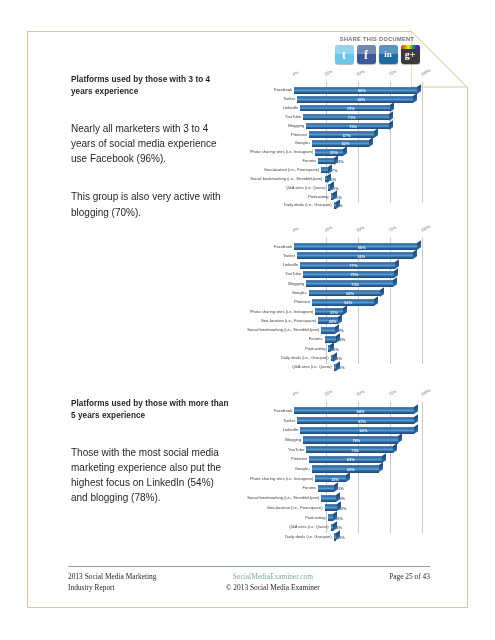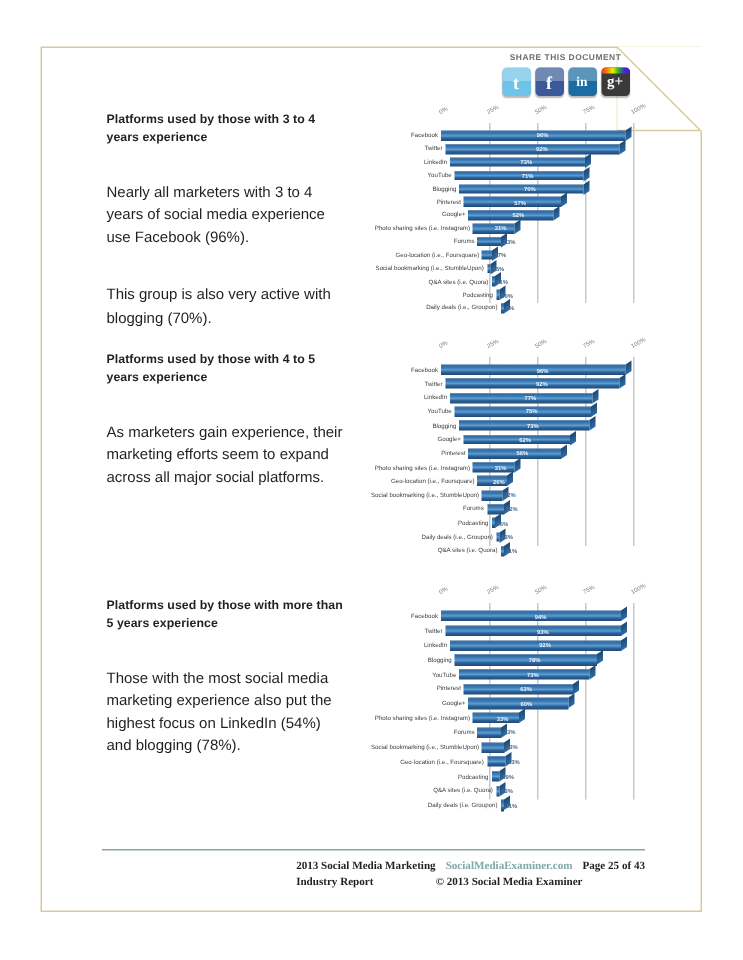--- a/index.html
+++ b/index.html
@@ -161,26 +161,25 @@
     position: absolute;
     left: 68px; top: 566px;
     width: 362px; height: 1px;
     background: #8aa3a3;
   }
   #footer {
     position: absolute;
     left: 68px; top: 571px;
     width: 362px;
     display: flex;
-    justify-content: flex-end;
+    justify-content: space-between;
     font-family: "Liberation Serif", serif;
     font-size: 7.4px;
     color: #231f20;
     line-height: 1.5;
-    font-weight: bold;
   }
   #footer-center { text-align: center; }
   #footer-right { text-align: right; white-space: nowrap; }
   .footer-link { color: #7fa8a8; }
 </style>
 </head>
 <body>
 
 <div id="page">
 
@@ -329,24 +328,20 @@
         <div class="row" style="height: 8.85714px;">
           <div class="cat-label" style="margin-right: 2px; right: calc(100% - 39.65px);">Daily deals (i.e., Groupon)</div>
           <div class="bar-wrap" style="height: 6.55429px;">
             <div class="bar" style="left: 39.65px; width: 2px;"></div>
             <div class="bar-val outside" style="left: 43.15px;">5%</div>
           </div>
         </div>
       </div>
     </div>
 
-  <div class="text-col" style="left:71px; top:234px;">
-    <div class="sec-head">Platforms used by those with 4 to 5 years experience</div>
-    <div class="sec-para">As marketers gain experience, their marketing efforts seem to expand across all major social platforms.</div>
-  </div>
   <div class="chart" id="chart-1" style="left:208px; top:228px; width:222px; height:146px;">
       <div class="chart-axis" style="left: 0px; width: 222px;">
         <div class="axis-tick" style="left: 86px; top: 0px;">0%</div>
         <div class="axis-tick" style="left: 118px; top: 0px;">25%</div>
         <div class="axis-tick" style="left: 150px; top: 0px;">50%</div>
         <div class="axis-tick" style="left: 182px; top: 0px;">75%</div>
         <div class="axis-tick" style="left: 214px; top: 0px;">100%</div>
       </div>
       <div class="axis-line" style="left: 118px; top: 10px; height: 125.786px;"></div>
       <div class="axis-line" style="left: 150px; top: 10px; height: 125.786px;"></div>

